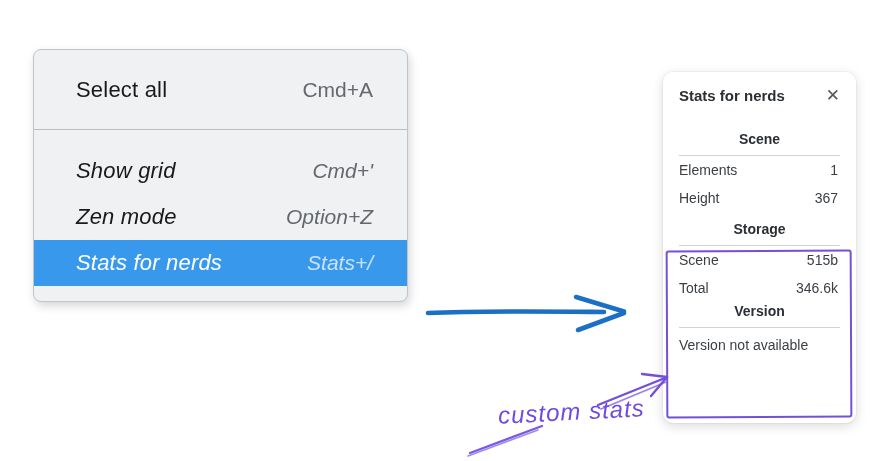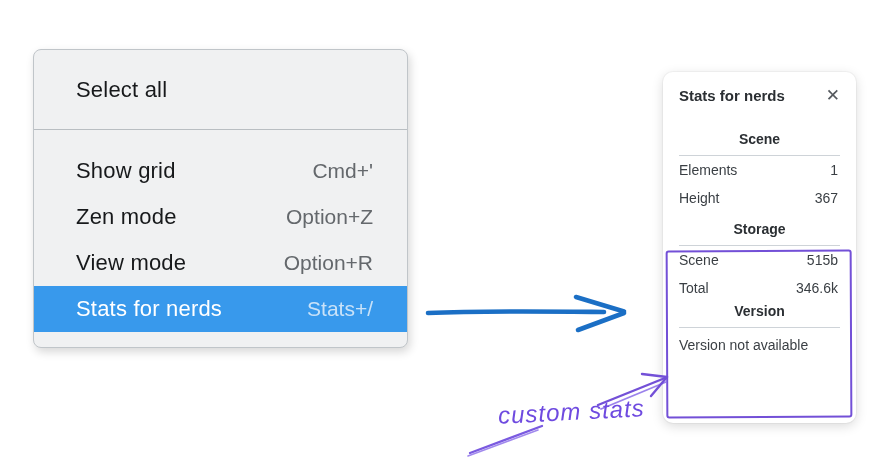--- a/index.html
+++ b/index.html
@@ -15,21 +15,21 @@
   .context-menu {
     position: absolute; left: 33px; top: 49px; width: 373px;
     background: #f0f1f2;
     border: 1px solid #c0c5c9;
     border-radius: 8px;
     box-shadow: 2px 4px 10px rgba(0,0,0,0.16);
     overflow: hidden;
     font-size: 22px;
   }
   .menu-group-1 { padding: 17px 0 16px; }
-  .menu-group-2 { padding: 18px 0 15px; }
+  .menu-group-2 { padding: 18px 0 15px; font-style: italic; }
   .menu-separator { height: 1px; background: #b9bec2; }
   .menu-item {
     height: 46px;
     display: flex; align-items: center; justify-content: space-between;
     padding: 0 34px 0 42px;
     cursor: default;
   }
   .mi-label { color: #17191b; letter-spacing: 0.2px; }
   .mi-shortcut { color: #64686c; font-size: 21px; }
   .menu-item.selected { background: #3899ec; }
@@ -94,35 +94,32 @@
 </style>
 </head>
 <body>
 
 <div class="canvas">
 
   <div class="context-menu">
     <div class="menu-group-1">
       <div class="menu-item">
         <span class="mi-label">Select all</span>
+        <span class="mi-shortcut">Cmd+A</span>
       </div>
     </div>
     <div class="menu-separator"></div>
     <div class="menu-group-2">
       <div class="menu-item">
         <span class="mi-label">Show grid</span>
         <span class="mi-shortcut">Cmd+'</span>
       </div>
       <div class="menu-item">
         <span class="mi-label">Zen mode</span>
         <span class="mi-shortcut">Option+Z</span>
-      </div>
-      <div class="menu-item">
-        <span class="mi-label">View mode</span>
-        <span class="mi-shortcut">Option+R</span>
       </div>
       <div class="menu-item selected">
         <span class="mi-label">Stats for nerds</span>
         <span class="mi-shortcut">Stats+/</span>
       </div>
     </div>
   </div>
 
   <svg class="blue-arrow" width="208" height="42" viewBox="0 0 208 42">
     <path d="M4 20 C 60 17.5, 130 18.5, 180 19" fill="none" stroke="#1b6fc5" stroke-width="4.6" stroke-linecap="round"></path>

